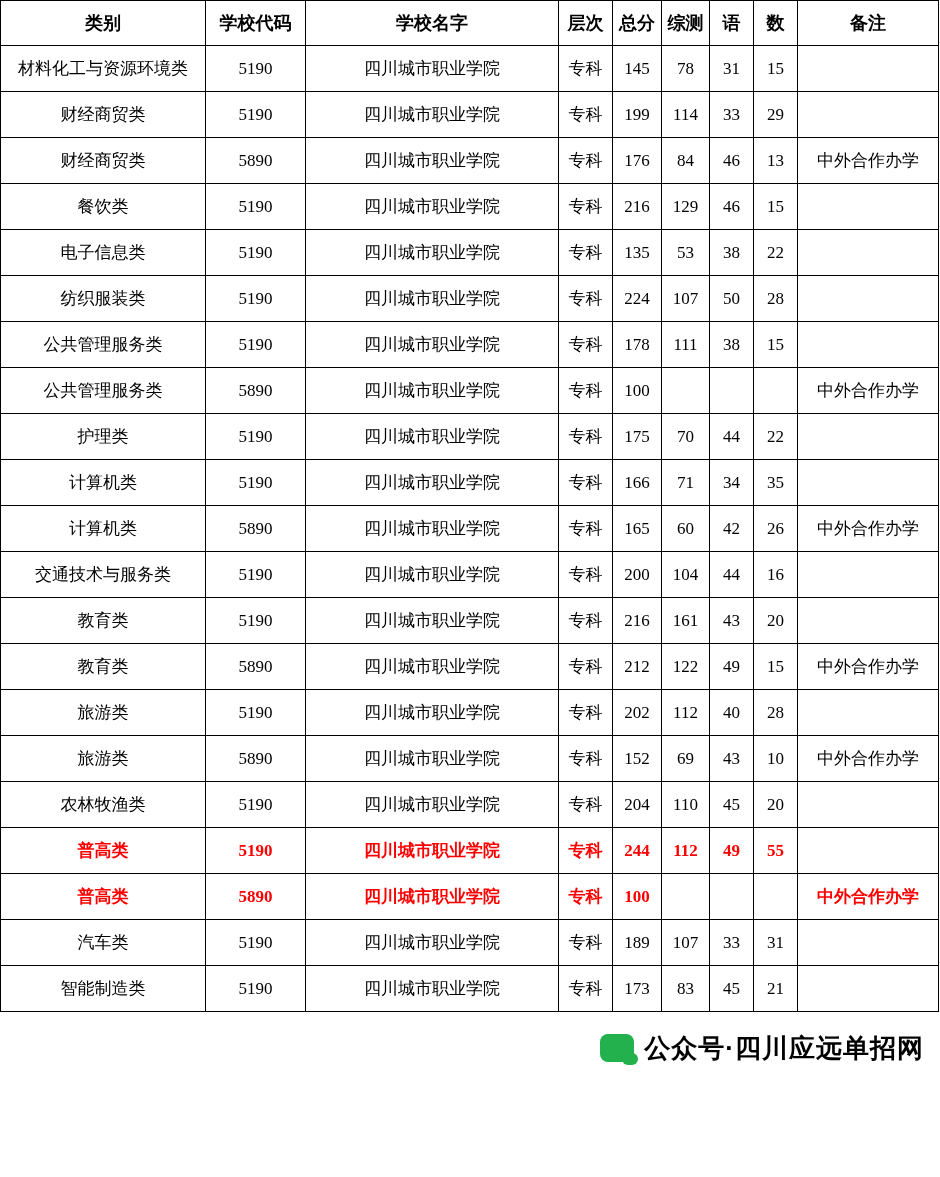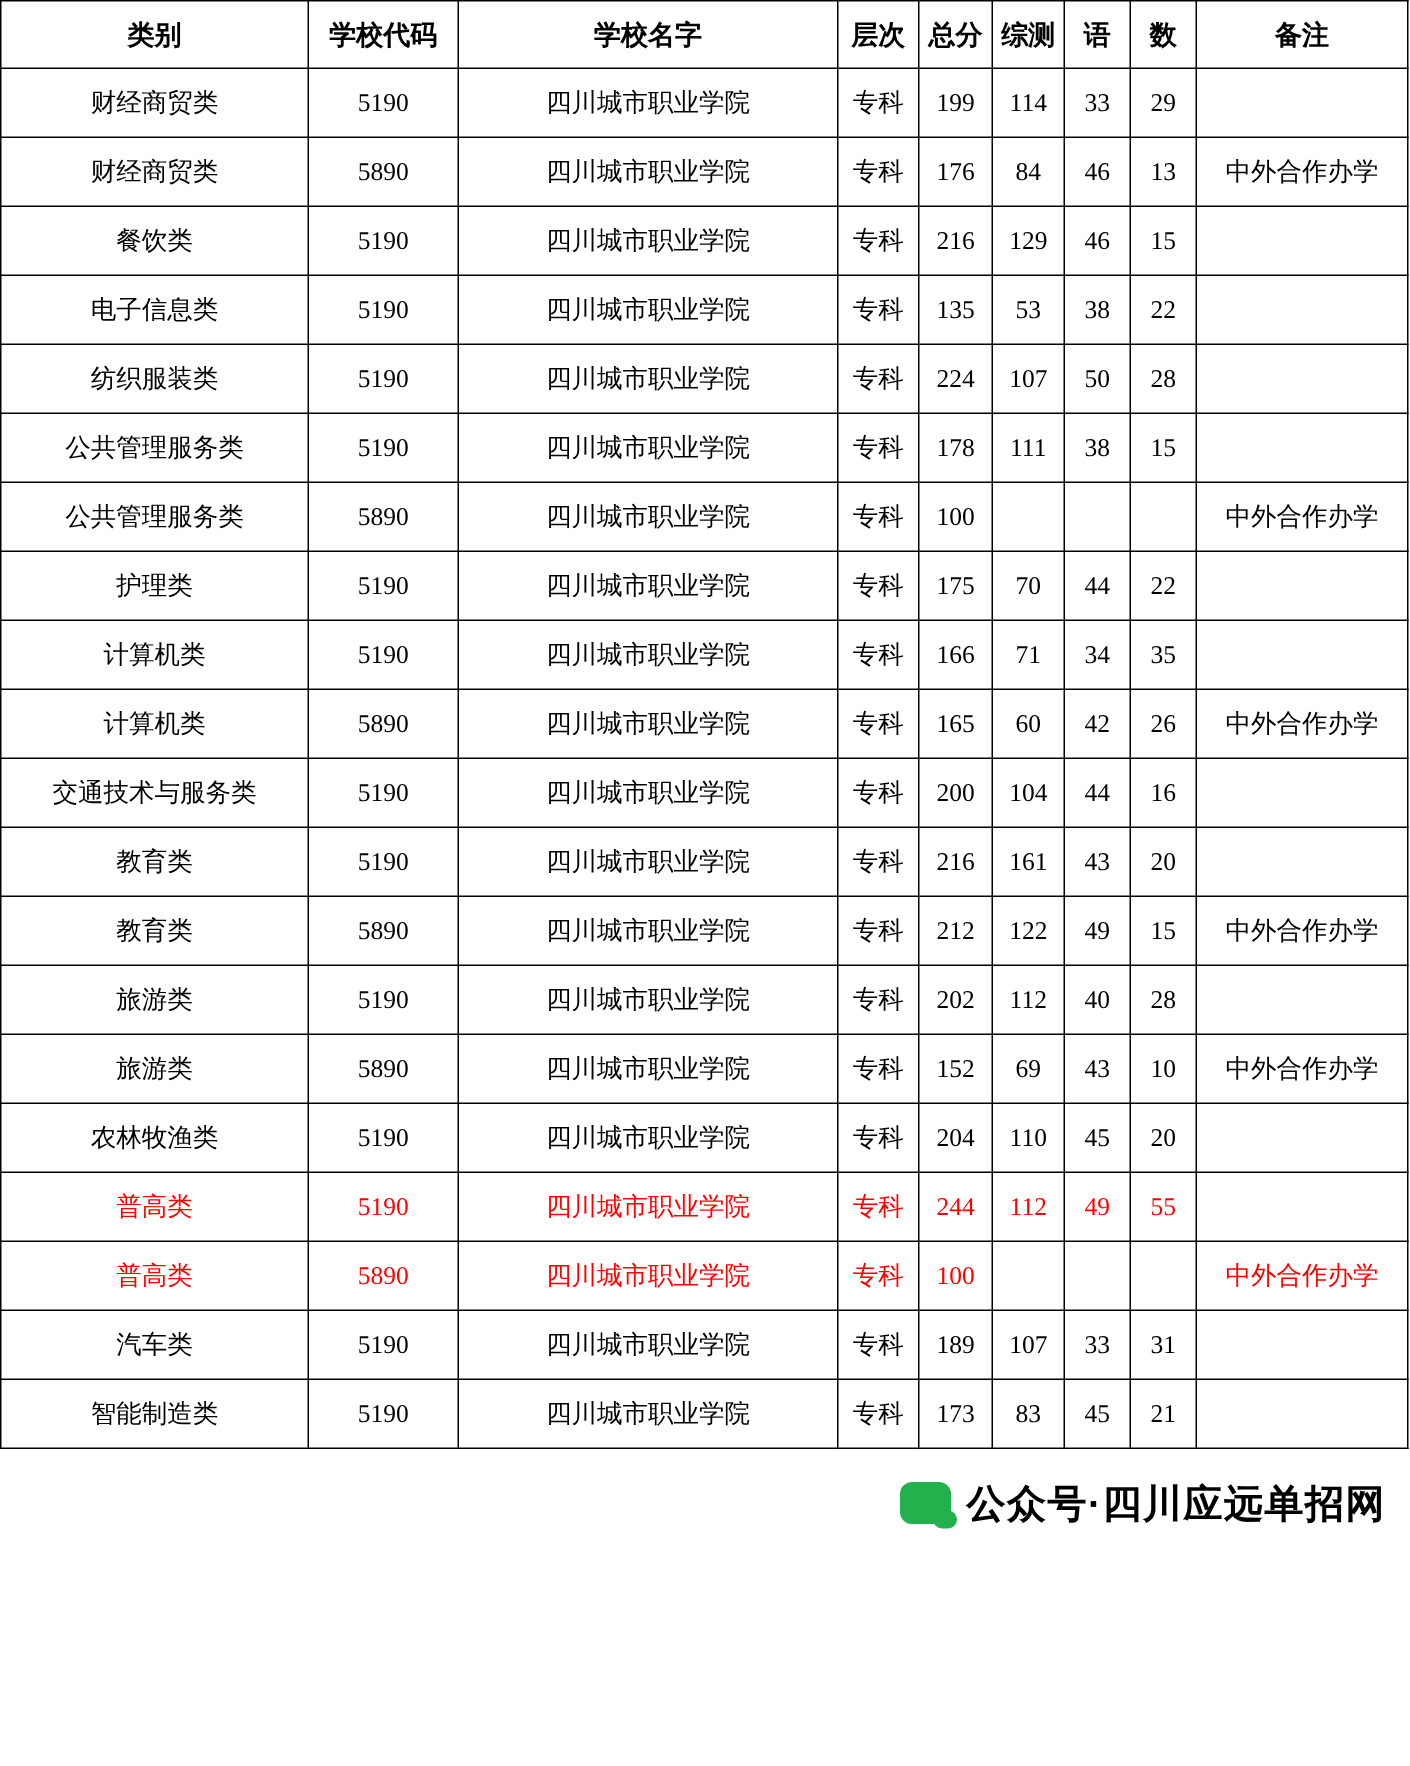--- a/index.html
+++ b/index.html
@@ -39,21 +39,21 @@
   col.c-name  { width: 253px; }
   col.c-level { width: 54px; }
   col.c-total { width: 49px; }
   col.c-comp  { width: 48px; }
   col.c-yu    { width: 44px; }
   col.c-shu   { width: 44px; }
   col.c-note  { width: 141px; }
 
   tr.highlight td {
     color: #ff0000;
-    font-weight: normal;
+    font-weight: bold;
   }
   .footer {
     height: 72px;
     display: flex;
     align-items: center;
     justify-content: flex-end;
     padding-right: 16px;
     box-sizing: border-box;
   }
   .footer-inner {
@@ -110,20 +110,31 @@
       <th>层次</th>
       <th>总分</th>
       <th>综测</th>
       <th>语</th>
       <th>数</th>
       <th>备注</th>
     </tr>
   </thead>
   <tbody id="table-body">
       <tr>
+        <td>材料化工与资源环境类</td>
+        <td>5190</td>
+        <td>四川城市职业学院</td>
+        <td>专科</td>
+        <td>145</td>
+        <td>78</td>
+        <td>31</td>
+        <td>15</td>
+        <td></td>
+      </tr>
+      <tr>
         <td>财经商贸类</td>
         <td>5190</td>
         <td>四川城市职业学院</td>
         <td>专科</td>
         <td>199</td>
         <td>114</td>
         <td>33</td>
         <td>29</td>
         <td></td>
       </tr>

